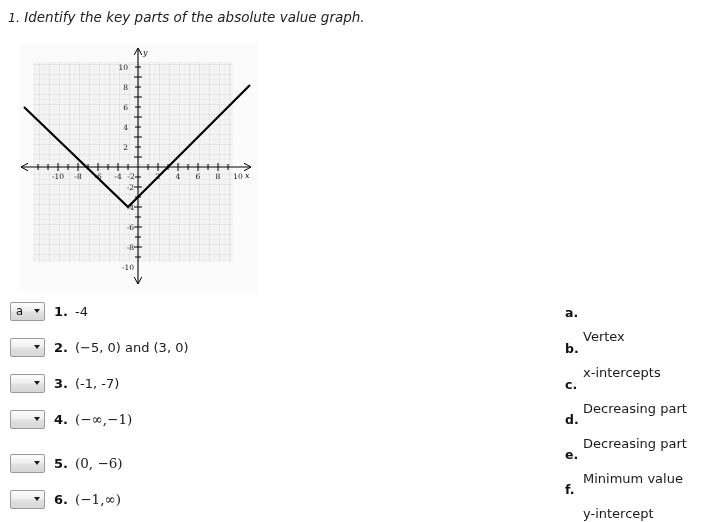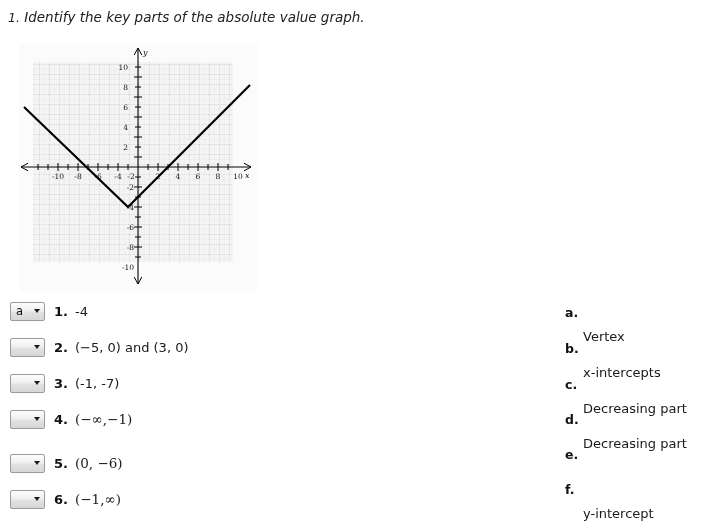--- a/index.html
+++ b/index.html
@@ -327,20 +327,21 @@
     <span class="opt-label">Decreasing part</span>
   </div>
 
   <div class="opt-row" style="top:113px;">
     <span class="opt-letter">d.</span>
     <span class="opt-label">Decreasing part</span>
   </div>
 
   <div class="opt-row" style="top:148px;">
     <span class="opt-letter">e.</span>
+    <span class="opt-label">Minimum value</span>
   </div>
 
   <div class="opt-row" style="top:183px;">
     <span class="opt-letter">f.</span>
     <span class="opt-label">y-intercept</span>
   </div>
 
 </div>
 
 </body></html>

